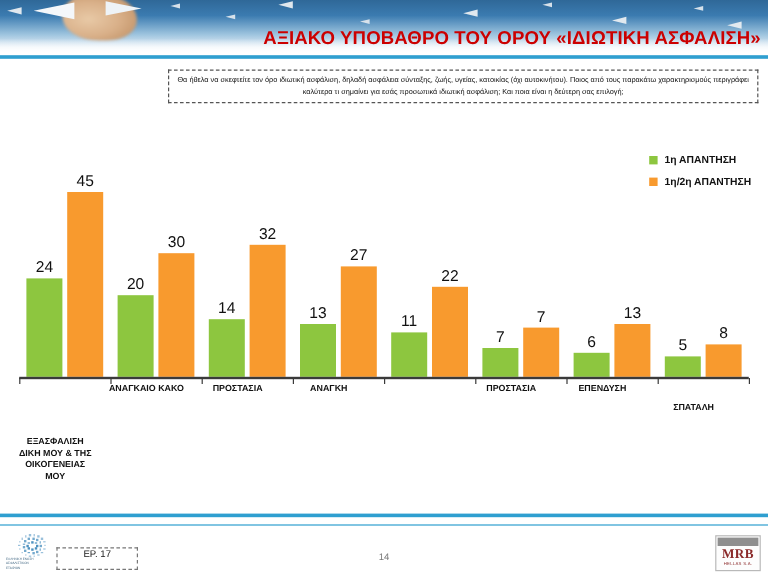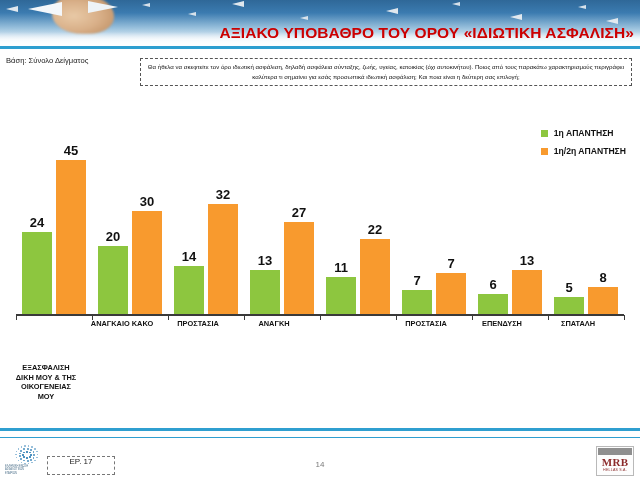--- a/index.html
+++ b/index.html
@@ -174,21 +174,21 @@
     position: absolute;
     bottom: 0;
   }
   .bar.green { background: #8DC63F; }
   .bar.orange { background: #F89A2E; }
   .bar-label {
     position: absolute;
     width: 40px;
     text-align: center;
     font-size: 13px;
-    font-weight: bold;
+    font-weight: normal;
     color: #111;
   }
 
   
   #cat-labels {
     position: absolute;
     left: 8px; top: 319px;
     width: 624px; height: 50px;
   }
   .cat {
@@ -301,21 +301,20 @@
   <div class="plane a" style="left:606px; top:18px;"></div>
   <div id="banner-fade"></div>
 </div>
 
 <div id="title-row">
   <span id="title-text">ΑΞΙΑΚΟ ΥΠΟΒΑΘΡΟ ΤΟΥ ΟΡΟΥ «ΙΔΙΩΤΙΚΗ ΑΣΦΑΛΙΣΗ»</span>
 </div>
 <div id="title-rule"></div>
 
 <div id="base-box">
-  <div>Βάση: Σύνολο Δείγματος</div>
 </div>
 
 <div id="question-box">
   <span>Θα ήθελα να σκεφτείτε τον όρο ιδιωτική ασφάλιση, δηλαδή ασφάλεια σύνταξης, ζωής, υγείας, κατοικίας (όχι αυτοκινήτου). Ποιος από τους παρακάτω χαρακτηρισμούς περιγράφει καλύτερα τι σημαίνει για εσάς προσωπικά ιδιωτική ασφάλιση; Και ποια είναι η δεύτερη σας επιλογή;</span>
 </div>
 
 <div id="legend">
   <div class="legend-row">
     <span class="legend-swatch" style="background:#8DC63F"></span>
     <span class="legend-label">1η ΑΠΑΝΤΗΣΗ</span>
@@ -405,21 +404,21 @@
     </div>
     <div class="cat" style="left: 228px; width: 76px;">
       <div>ΑΝΑΓΚΗ</div>
     </div>
     <div class="cat" style="left: 380px; width: 76px;">
       <div>ΠΡΟΣΤΑΣΙΑ</div>
     </div>
     <div class="cat" style="left: 456px; width: 76px;">
       <div>ΕΠΕΝΔΥΣΗ</div>
     </div>
-    <div class="cat" style="left: 532px; width: 76px;">
+    <div class="cat" style="left: 532px; width: 76px; margin-top: 16px;">
       <div>ΣΠΑΤΑΛΗ</div>
     </div>
   </div>
 
 <div id="bottom-rule-1"></div>
 <div id="bottom-rule-2"></div>
 
 <div id="client-logo">
   <div id="logo-dots">
       <div class="ldot" style="width: 1.8px; height: 1.8px; left: 21px; top: 11px; opacity: 0.85;"></div>

